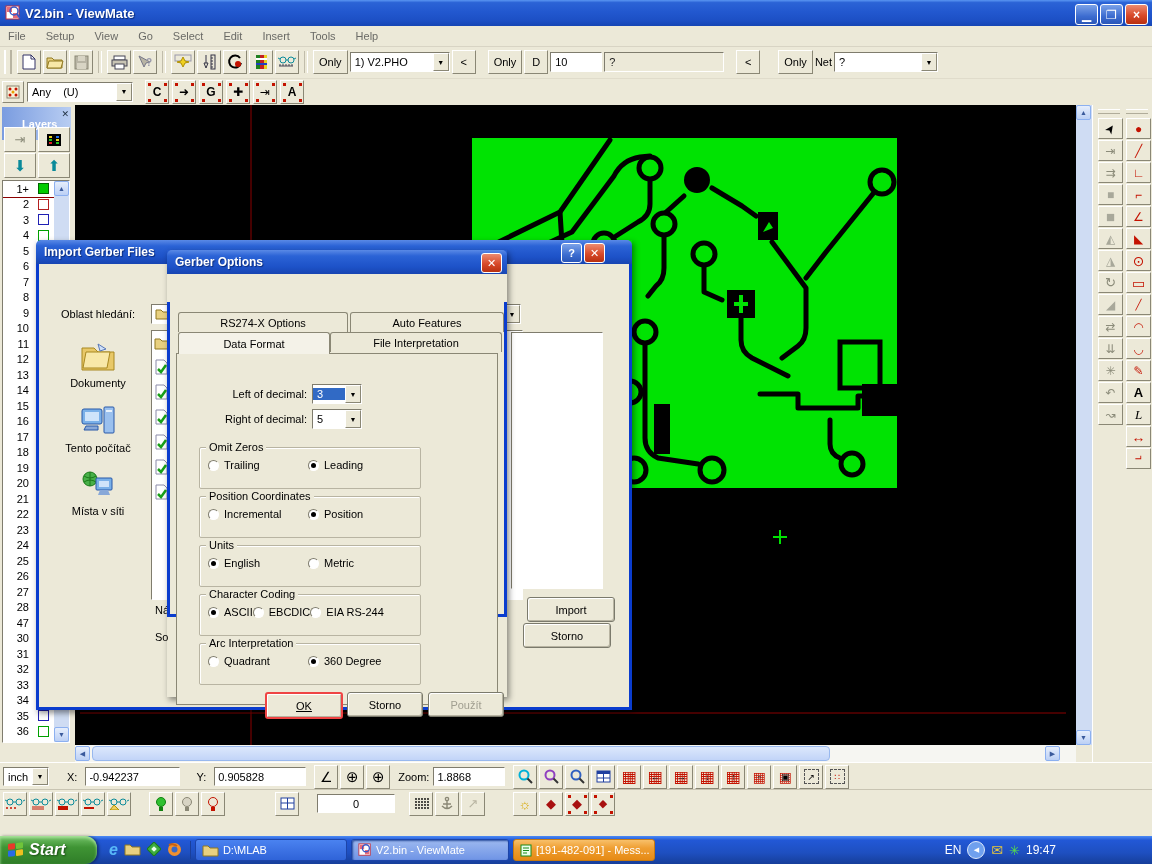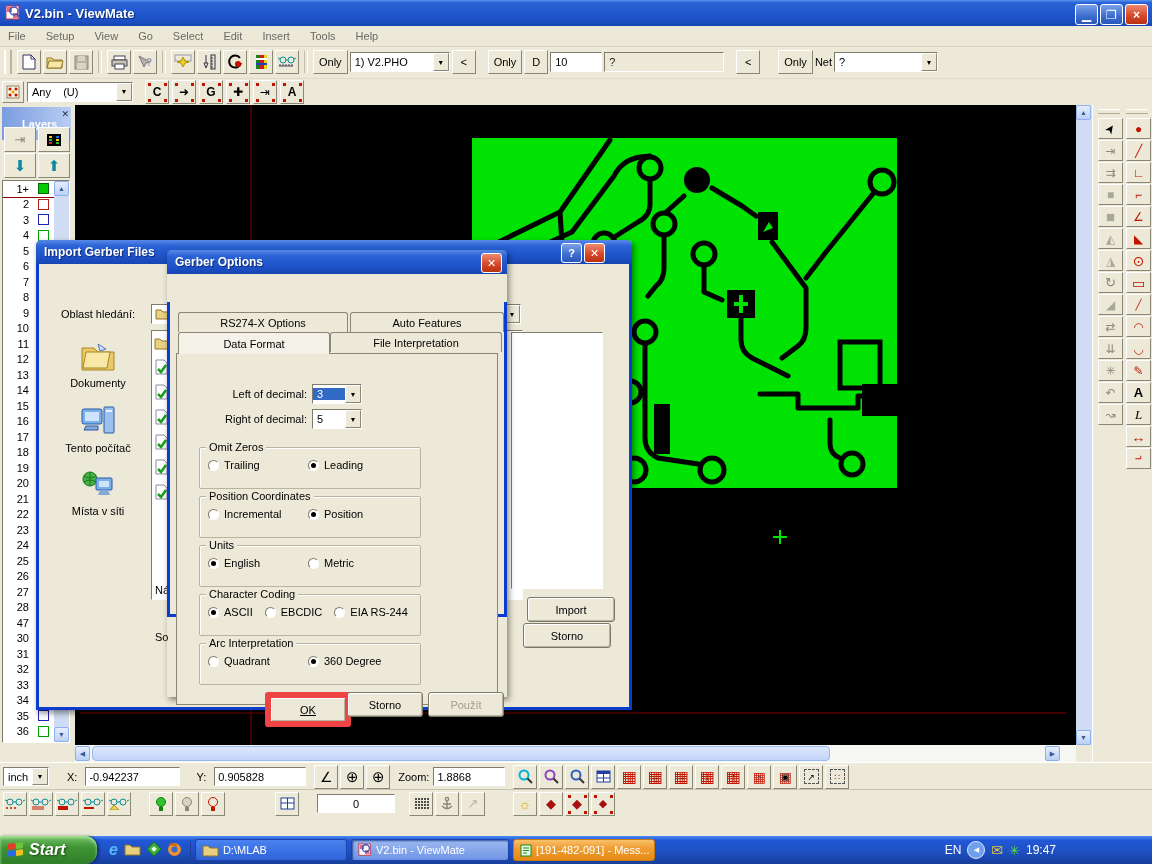--- a/index.html
+++ b/index.html
@@ -102,21 +102,21 @@
     box-shadow:inset 1px 1px 0 #fff;}
   .grp .legend{position:absolute;left:6px;top:-7px;background:#ece9d8;padding:0 3px;font-size:11px;}
   .grp .opts{position:absolute;left:8px;top:11px;display:flex;align-items:center;}
   .radio{display:flex;align-items:center;gap:5px;}
   .rb{width:11px;height:11px;border-radius:50%;background:#fff;border:1px solid;
     border-color:#7f7c6d #fff #fff #7f7c6d;box-sizing:border-box;position:relative;}
   .rb.on::after{content:"";position:absolute;left:2px;top:2px;width:5px;height:5px;border-radius:50%;background:#000;}
   .pushbtn{position:absolute;width:74px;height:23px;background:#ece9d8;
     border:1px solid #7b7a6c;border-radius:3px;box-shadow:inset 1px 1px 0 #fff, inset -1px -1px 0 #b8b4a2;
     display:flex;align-items:center;justify-content:center;font-size:11px;}
-  .pushbtn.def{border:6px solid #ef4444;text-decoration:underline;}
+  .pushbtn.def{border:2px solid #ef4444;text-decoration:underline;}
   .pushbtn.dis{color:#a09e90;}
   
   .place{display:flex;flex-direction:column;align-items:center;gap:3px;width:96px;}
   .place .lbl{text-align:center;line-height:1.2;}
   
   #status1{left:0;top:762px;width:1152px;height:27px;border-top:1px solid #fff;display:flex;align-items:center;gap:2px;padding-left:3px;}
   #status2{left:0;top:789px;width:1152px;height:27px;border-top:1px solid #c8c4b2;display:flex;align-items:center;gap:2px;padding-left:3px;}
   .st-field{height:19px;background:#fff;border:1px solid;border-color:#7f7c6d #fff #fff #7f7c6d;
     padding:0 3px;display:flex;align-items:center;box-sizing:border-box;font-size:11px;}
   .grid-combo{position:relative;display:inline-flex;align-items:center;justify-content:center;}
@@ -773,21 +773,21 @@
                 <path d="M2,1 h8 l3,3 v11 h-11 z" fill="#fff" stroke="#8a8aa8"></path>
                 <path d="M4,10 l3,3 5,-7" fill="none" stroke="#18a018" stroke-width="2.5"></path>
               </svg></span>
             <span><svg width="16" height="16" viewBox="0 0 16 16">
                 <path d="M2,1 h8 l3,3 v11 h-11 z" fill="#fff" stroke="#8a8aa8"></path>
                 <path d="M4,10 l3,3 5,-7" fill="none" stroke="#18a018" stroke-width="2.5"></path>
               </svg></span>
           </div>
       </div>
       <div class="abs" style="left:472px;top:68px;width:90px;height:255px;background:#fff;border:1px solid;border-color:#7f7c6d #fff #fff #7f7c6d;"></div>
-      <span class="abs" style="left:116px;top:320px">Ná</span>
+      <span class="abs" style="left:116px;top:340px">Ná</span>
       <span class="abs" style="left:116px;top:367px">So</span>
       <div class="pushbtn" style="left:488px;top:333px;width:86px">
           <span>Import</span>
         </div>
       <div class="pushbtn" style="left:484px;top:359px;width:86px">
           <span>Storno</span>
         </div>
     </div>
   </div>
 
@@ -858,21 +858,21 @@
                 <span>English</span>
               </label>
             <label class="radio">
                 <span class="rb"></span>
                 <span>Metric</span>
               </label>
           </div>
         </div>
         <div class="grp" style="top:240px">
           <span class="legend">Character Coding</span>
-          <div class="opts" style="gap:12px">
+          <div class="opts" style="gap:0">
             <label class="radio">
                 <span class="rb on"></span>
                 <span>ASCII</span>
               </label>
             <label class="radio">
                 <span class="rb"></span>
                 <span>EBCDIC</span>
               </label>
             <label class="radio">
                 <span class="rb"></span>

